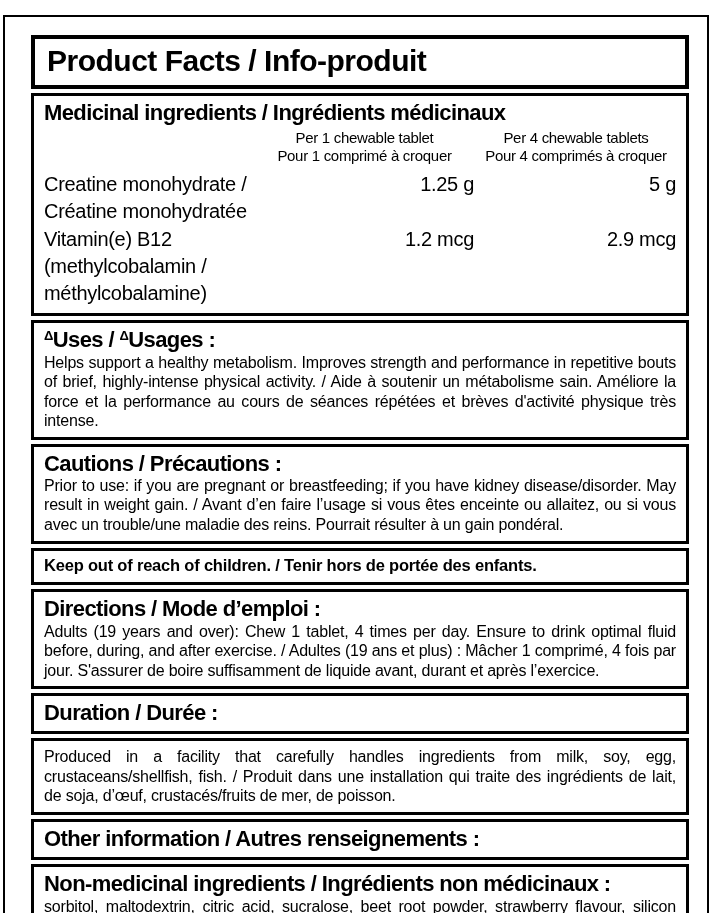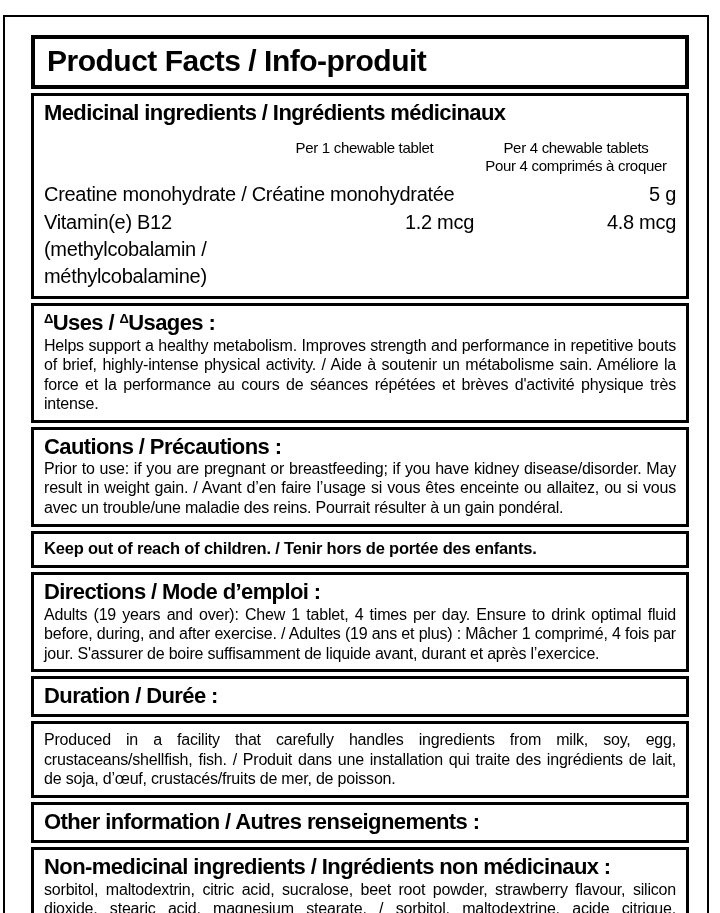--- a/index.html
+++ b/index.html
@@ -55,21 +55,21 @@
   sup.delta {
     font-size: 13px;
     vertical-align: 7px;
     font-weight: bold;
   }
   
   .med-header-row {
     display: flex;
     justify-content: flex-end;
     gap: 14px;
-    margin-top: 14px;
+    margin-top: 4px;
     font-size: 15px;
     letter-spacing: -0.3px;
     line-height: 1.2;
     text-align: center;
   }
   .med-col-1 { width: 195px; }
   .med-col-2 { width: 200px; }
   .med-row {
     display: flex;
     gap: 2px;
@@ -91,35 +91,37 @@
 
   <div class="box title-box">
     <div class="page-title">Product Facts / Info-produit</div>
   </div>
 
   <div class="box">
     <div class="section-heading">Medicinal ingredients / Ingrédients médicinaux</div>
     <div class="med-header-row">
       <div class="med-col-1">
         <div>Per 1 chewable tablet</div>
+        <div>Pour 1 comprimé à croquer</div>
       </div>
       <div class="med-col-2">
         <div>Per 4 chewable tablets</div>
         <div>Pour 4 comprimés à croquer</div>
       </div>
     </div>
     <div class="med-rows">
       <div class="med-row">
         <span class="ing-name">Creatine monohydrate / Créatine monohydratée</span>
+        <span class="val-1">1.25 g</span>
         <span class="val-2">5 g</span>
       </div>
       <div class="med-row">
         <span class="ing-name">Vitamin(e) B12 (methylcobalamin / méthylcobalamine)</span>
         <span class="val-1">1.2 mcg</span>
-        <span class="val-2">4.8 mcg</span>
+        <span class="val-2">2.9 mcg</span>
       </div>
     </div>
   </div>
 
   <div class="box">
     <div class="section-heading"><sup class="delta">Δ</sup><span>Uses / </span><sup class="delta">Δ</sup><span>Usages :</span></div>
     <div class="body-text">Helps support a healthy metabolism. Improves strength and performance in repetitive bouts of brief, highly-intense physical activity. / Aide à soutenir un métabolisme sain. Améliore la force et la performance au cours de séances répétées et brèves d'activité physique très intense.</div>
   </div>
 
   <div class="box">

